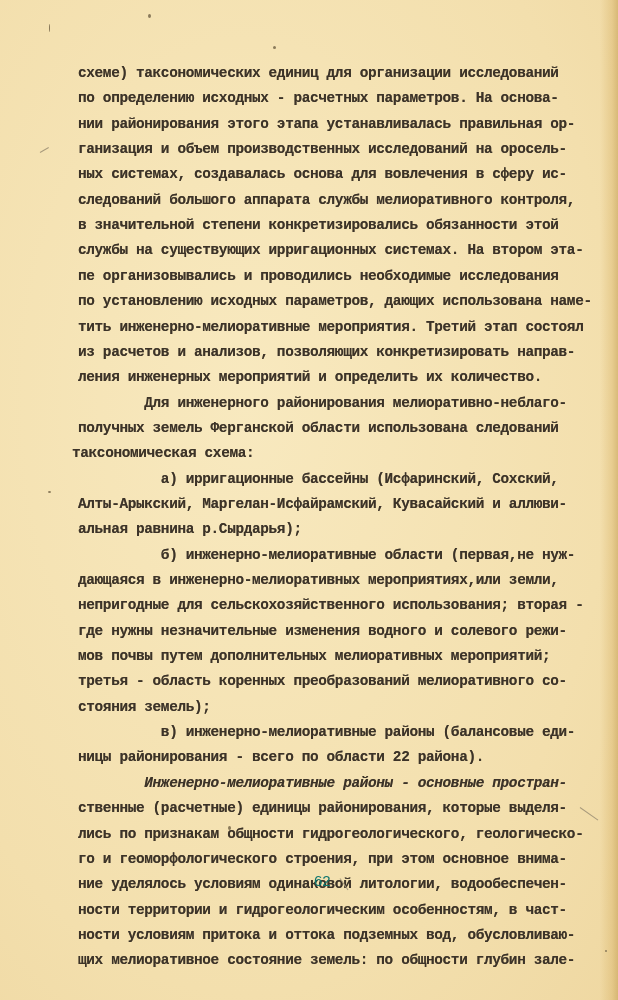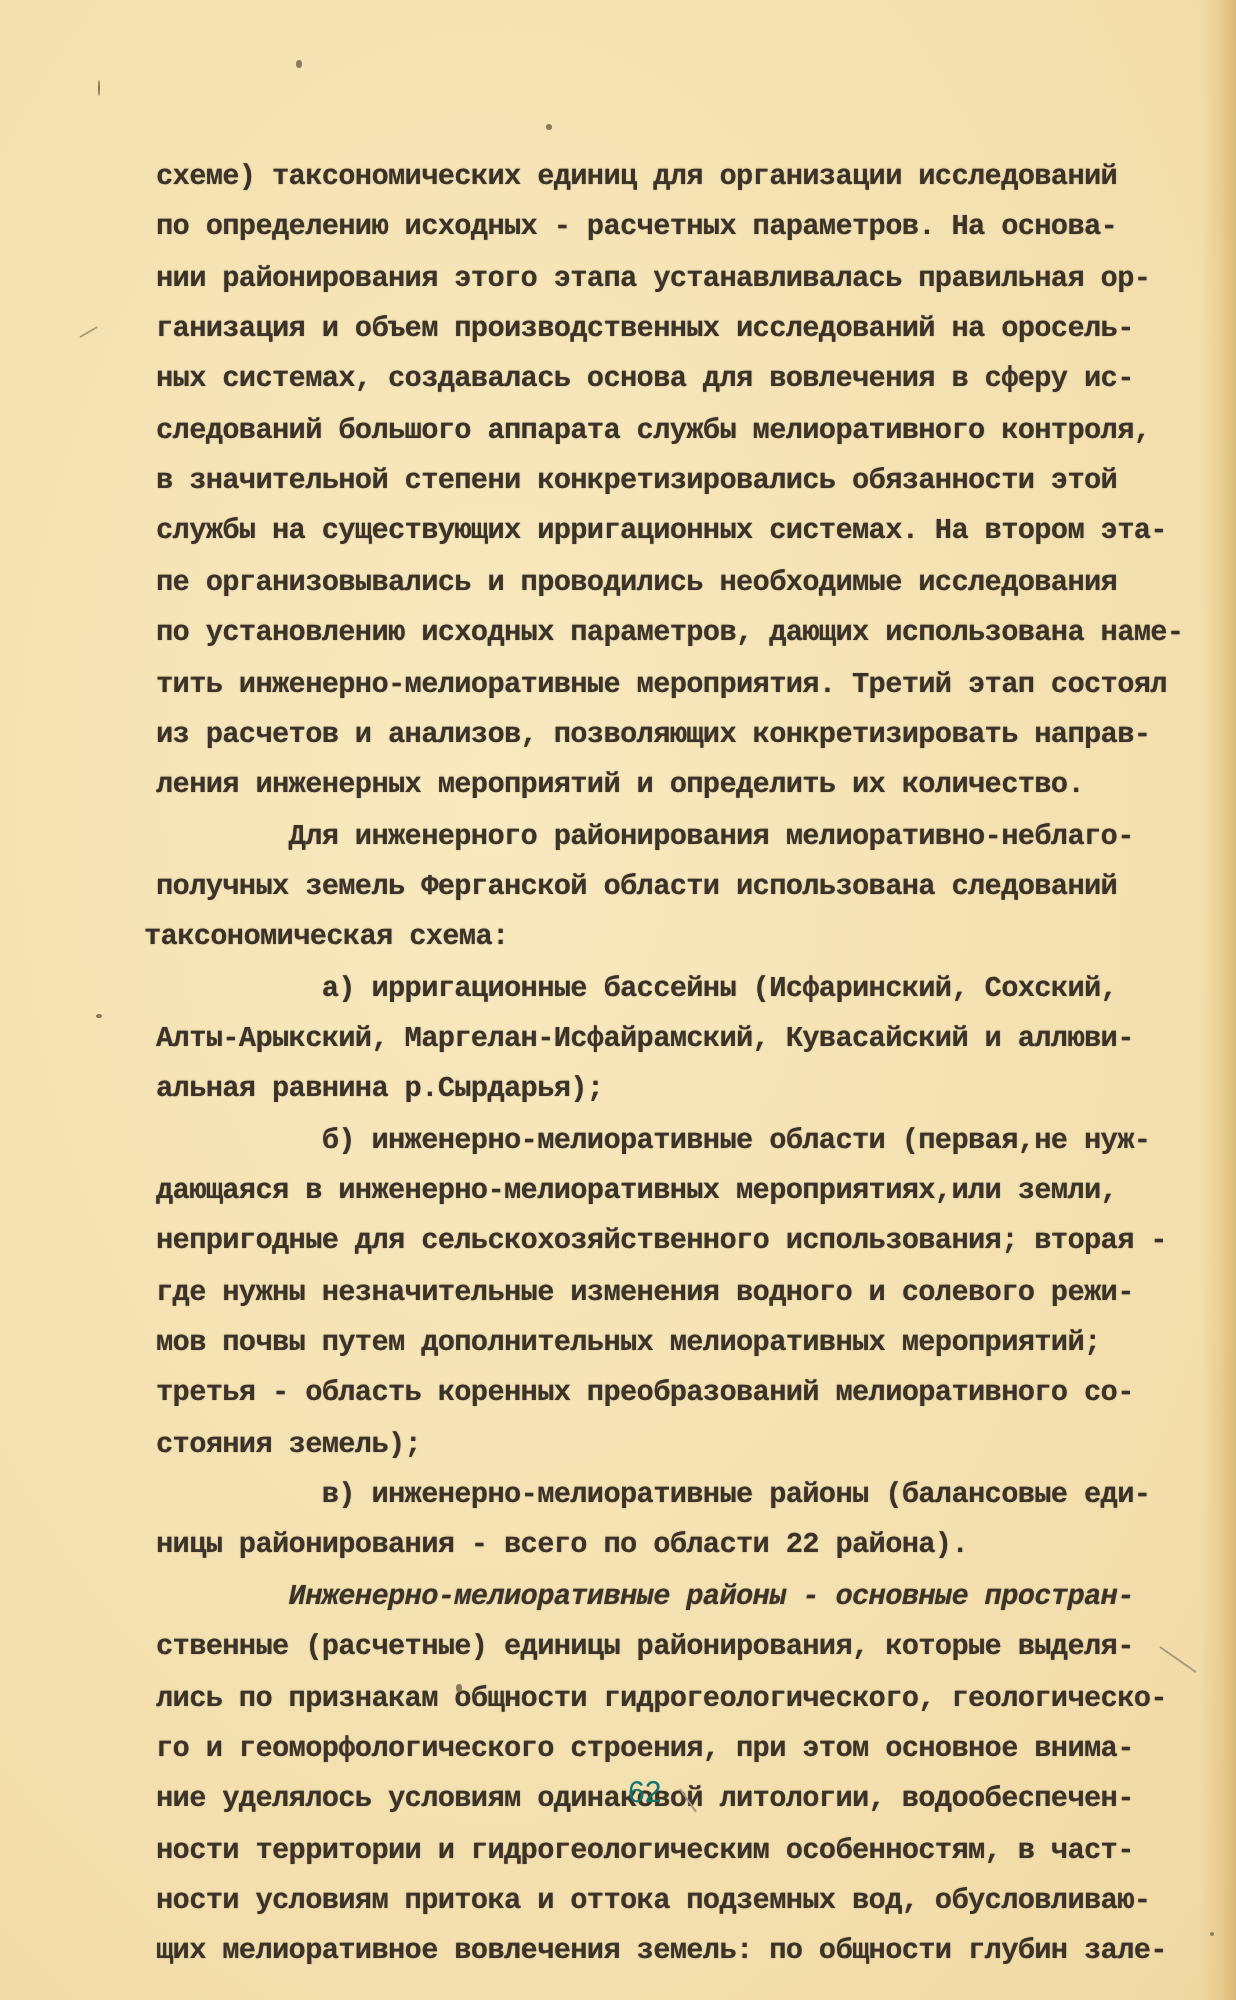--- a/index.html
+++ b/index.html
@@ -5,21 +5,21 @@
   html, body { margin:0; padding:0; }
   body {
     width:618px; height:1000px; overflow:hidden;
     background:#f6e4b4;
     background-image:
       linear-gradient(90deg, rgba(0,0,0,0) 0px, rgba(0,0,0,0) 600px, rgba(210,170,90,0.35) 612px, rgba(190,150,70,0.5) 618px),
       radial-gradient(ellipse at 40% 40%, #f8e9bf 0%, #f3dfad 70%, #efd8a2 100%);
     position:relative;
     font-family:"Liberation Mono","DejaVu Sans Mono",monospace;
   }
-  .page { position:absolute; left:0; top:16px; width:618px; height:712px; }
+  .page { position:absolute; left:0; top:0; width:618px; height:712px; }
   .line {
     position:absolute; left:78px; white-space:pre;
     font-size:14.4px; letter-spacing:-0.35px; line-height:20px;
     color:#3c3328; font-weight:bold;
     text-shadow:0 0 0.6px rgba(60,50,40,0.6);
   }
   .pagenum {
     position:absolute; left:314px; top:872px;
     font-family:"Liberation Sans","DejaVu Sans",sans-serif;
     font-size:15px; color:#0f766e;
@@ -60,21 +60,21 @@
       <div class="line" style="top: 696.75px;">стояния земель);</div>
       <div class="line" style="top: 722.1px;">          в) инженерно-мелиоративные районы (балансовые еди-</div>
       <div class="line" style="top: 747.45px;">ницы районирования - всего по области 22 района).</div>
       <div class="line" style="top: 772.8px; font-style: italic;">        Инженерно-мелиоративные районы - основные простран-</div>
       <div class="line" style="top: 798.15px;">ственные (расчетные) единицы районирования, которые выделя-</div>
       <div class="line" style="top: 823.5px;">лись по признакам общности гидрогеологического, геологическо-</div>
       <div class="line" style="top: 848.85px;">го и геоморфологического строения, при этом основное внима-</div>
       <div class="line" style="top: 874.2px;">ние уделялось условиям одинаковой литологии, водообеспечен-</div>
       <div class="line" style="top: 899.55px;">ности территории и гидрогеологическим особенностям, в част-</div>
       <div class="line" style="top: 924.9px;">ности условиям притока и оттока подземных вод, обусловливаю-</div>
-      <div class="line" style="top: 950.25px;">щих мелиоративное вовлечения земель: по общности глубин зале-</div>
+      <div class="line" style="top: 950.25px;">щих мелиоративное состояние земель: по общности глубин зале-</div>
     </div>
   <div class="pagenum">62</div>
 
   <div class="speck" style="left:148px;top:14px;width:3px;height:4px;"></div>
   <div class="speck" style="left:273px;top:46px;width:3px;height:3px;"></div>
   <div class="speck" style="left:49px;top:24px;width:1px;height:8px;"></div>
   <div class="speck" style="left:228px;top:826px;width:3px;height:4px;"></div>
   <div class="speck" style="left:48px;top:491px;width:3px;height:2px;"></div>
   <div class="speck" style="left:605px;top:950px;width:2px;height:2px;"></div>
   <div class="mark" style="left:40px;top:152px;width:10px;transform:rotate(-30deg);"></div>

